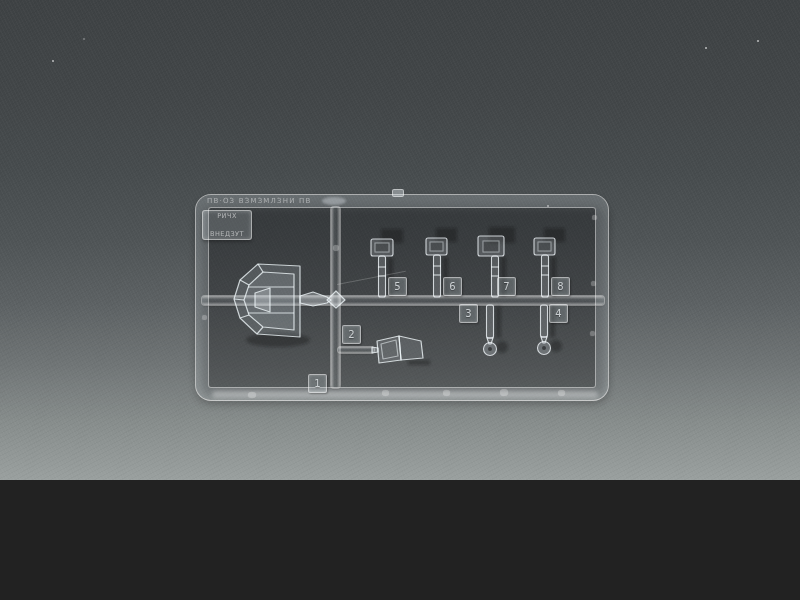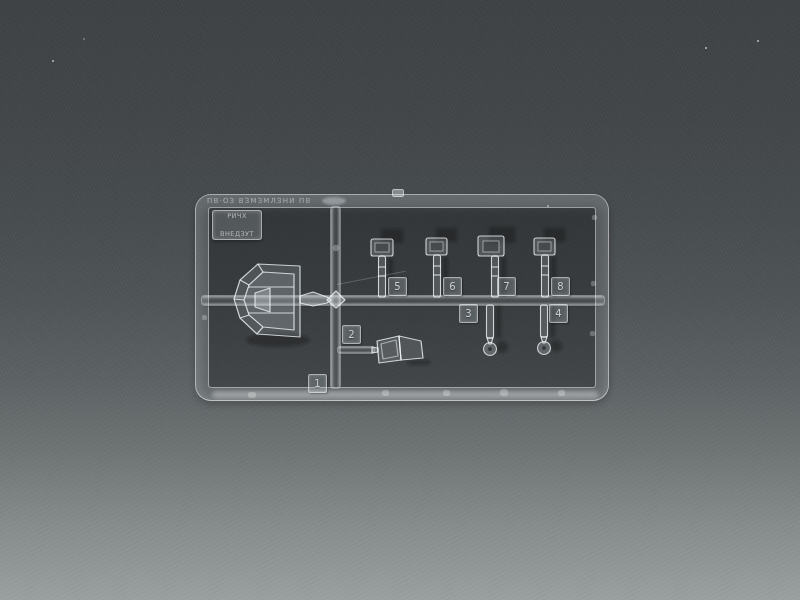--- a/index.html
+++ b/index.html
@@ -1,17 +1,17 @@
 <!DOCTYPE html>
 <html><head>
 <meta charset="utf-8">
 <style>
   html,body{margin:0;padding:0;background:#222;}
   .stage{
-    position:relative;width:800px;height:600px;overflow:hidden;
+    position:relative;width:800px;height:480px;overflow:hidden;
     font-family:"DejaVu Sans","Liberation Sans",sans-serif;
     background:linear-gradient(180deg,
       #3e4244 0%,#424648 20%,#474c4e 36%,#4f5456 50%,
       #5c6163 63%,#707576 76%,#878d8c 88%,#9aa09f 100%);
   }
   .grain{position:absolute;inset:0;pointer-events:none;
     background-image:
       repeating-linear-gradient(63deg, rgba(255,255,255,0.022) 0 1px, transparent 1px 3px),
       repeating-linear-gradient(-27deg, rgba(0,0,0,0.028) 0 1px, transparent 1px 4px);
   }
@@ -22,21 +22,21 @@
     box-shadow:0 0 0 1px rgba(255,255,255,0.55),
                inset 0 0 0 1px rgba(255,255,255,0.50),
                0 4px 9px rgba(0,0,0,0.20),
                0 1px 1px rgba(255,255,255,0.30);}
   .rail{position:absolute;border-radius:3px;
     background:linear-gradient(180deg, rgba(255,255,255,0.50), rgba(205,215,220,0.14) 35%, rgba(180,190,195,0.10) 65%, rgba(255,255,255,0.45));
     box-shadow:0 0 0 1px rgba(255,255,255,0.38), 0 1px 2px rgba(0,0,0,0.28);}
   .rail.v{background:linear-gradient(90deg, rgba(255,255,255,0.50), rgba(205,215,220,0.14) 35%, rgba(180,190,195,0.10) 65%, rgba(255,255,255,0.45));}
   .bottom-glow{position:absolute;left:212px;top:391px;width:386px;height:7px;
     background:rgba(255,255,255,0.34);filter:blur(2px);border-radius:4px;}
-  .label-plate{position:absolute;left:212px;top:210px;width:48px;height:28px;
+  .label-plate{position:absolute;left:202px;top:210px;width:48px;height:28px;
     background:rgba(210,220,226,0.20);border:1px solid rgba(255,255,255,0.5);
     border-radius:3px;box-shadow:inset 0 0 4px rgba(255,255,255,0.25),0 2px 3px rgba(0,0,0,0.25);
     display:flex;flex-direction:column;align-items:center;justify-content:center;gap:11px;}
   .label-plate div{font-size:6.5px;line-height:7px;letter-spacing:0.5px;
     color:rgba(255,255,255,0.55);filter:blur(0.6px);white-space:nowrap;}
   .rail-text{position:absolute;left:207px;top:196px;width:170px;height:10px;
     font-size:7px;line-height:10px;letter-spacing:1.2px;color:rgba(255,255,255,0.45);
     filter:blur(0.7px);white-space:nowrap;overflow:hidden;}
   .tab{position:absolute;width:17px;height:17px;border-radius:2px;
     background:rgba(202,214,220,0.22);border:1px solid rgba(255,255,255,0.5);

